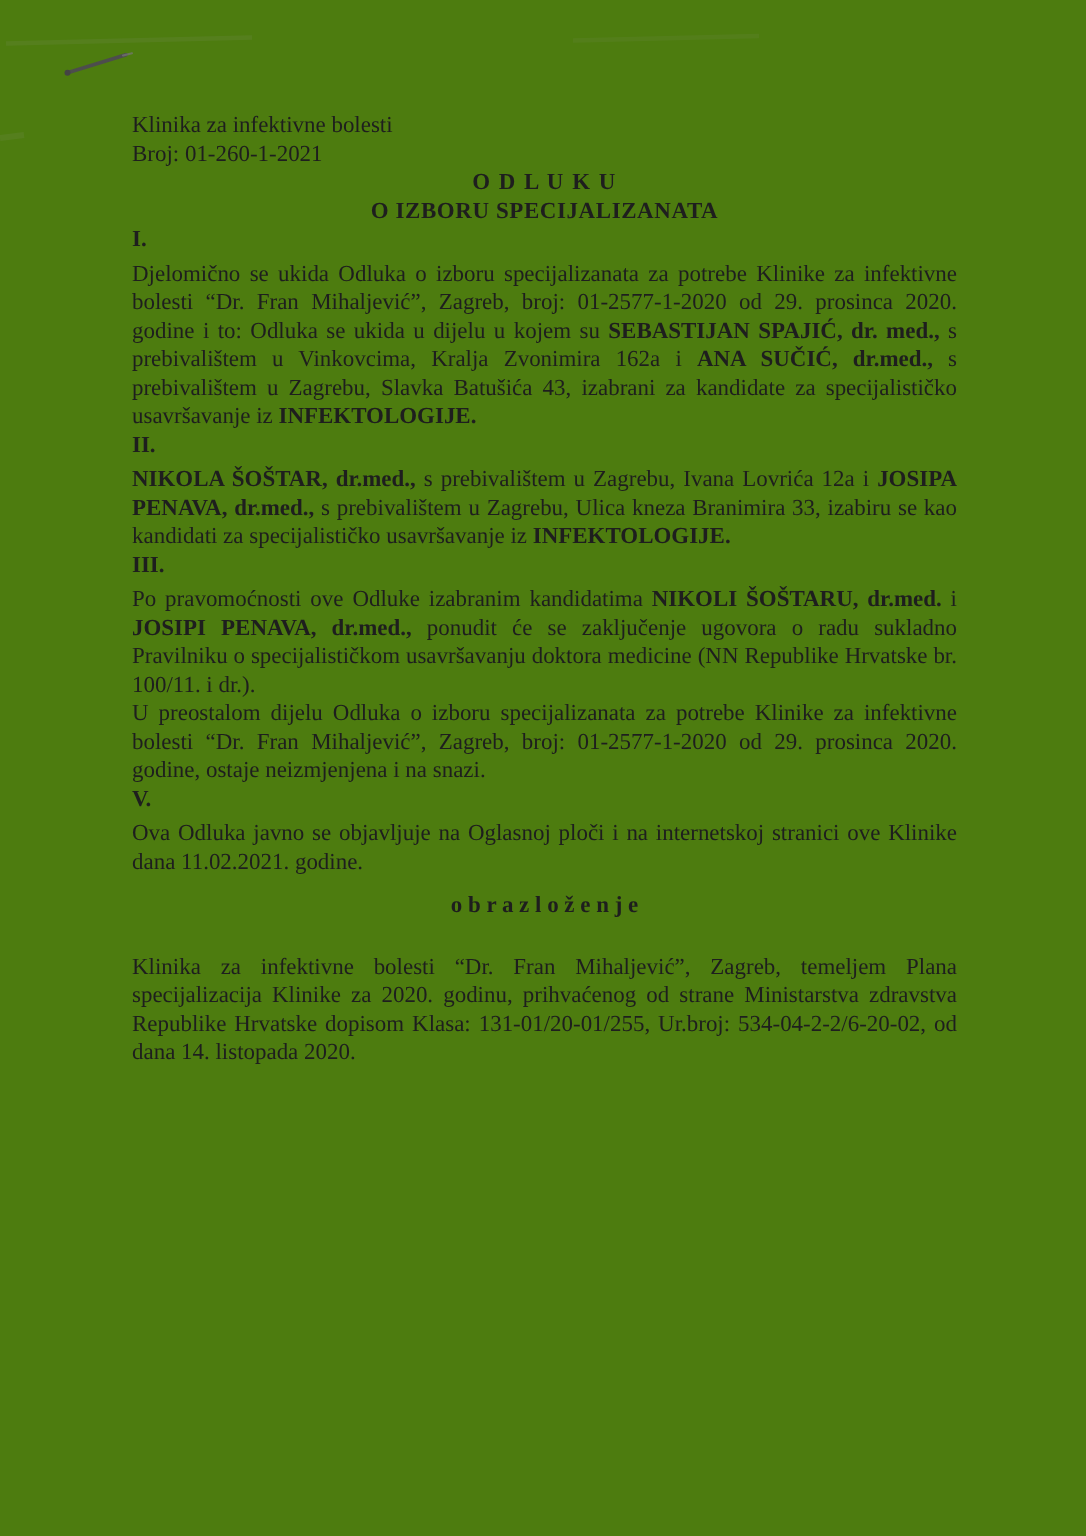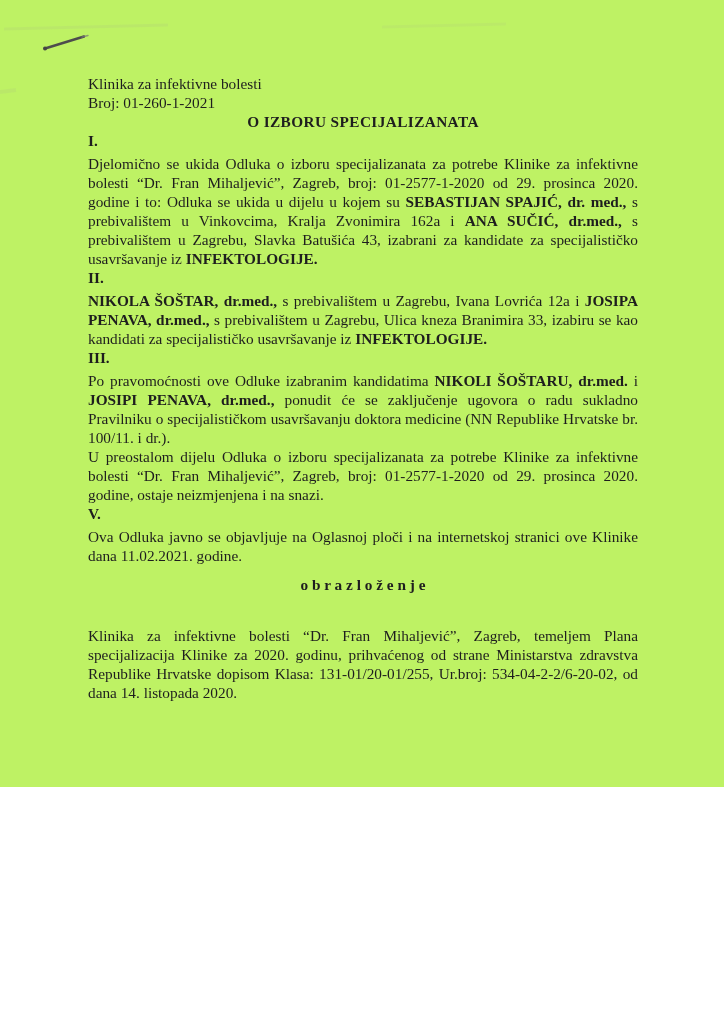--- a/index.html
+++ b/index.html
@@ -3,22 +3,22 @@
 <meta charset="utf-8">
 <style>
   html, body {
     margin: 0;
     padding: 0;
     background: #ffffff;
   }
   .page {
     position: relative;
     width: 724px;
-    height: 787px;
-    background: #bef264;
+    height: 1024px;
+    background: #4d7c0f;
     overflow: hidden;
     font-family: "Liberation Serif", serif;
     color: #1e1e1e;
   }
   .content {
     position: absolute;
     left: 88px;
     top: 74px;
     width: 550px;
   }
@@ -38,21 +38,21 @@
   .title-main { letter-spacing: 1px; }
   .title-sub { letter-spacing: 0.4px; }
   .section { margin-bottom: 18px; }
   .sec-num {
     font-weight: bold;
     margin-bottom: 4px !important;
   }
   .rationale-heading {
     text-align: center;
     font-weight: bold;
-    margin: 10px 0 32px !important;
+    margin: 10px 0 22px !important;
   }
   .artifact {
     position: absolute;
     left: 0;
     top: 0;
     pointer-events: none;
   }
   b, .b { font-weight: bold; }
 </style>
 </head>
@@ -71,20 +71,21 @@
 
   <div class="content">
 
     <div class="header-block">
       <div>Klinika za infektivne bolesti</div>
       <div>Broj: 01-260-1-2021</div>
     </div>
 
 
     <div class="title-block">
+      <div class="title-main">O D L U K U</div>
       <div class="title-sub">O IZBORU SPECIJALIZANATA</div>
     </div>
 
     <div class="section">
       <div class="sec-num">I.</div>
       <p class="just"><span>Djelomično se ukida Odluka o izboru specijalizanata za potrebe Klinike za infektivne bolesti “Dr. Fran Mihaljević”, Zagreb, broj: 01-2577-1-2020 od 29. prosinca 2020. godine i to: Odluka se ukida u dijelu u kojem su </span><span class="b">SEBASTIJAN SPAJIĆ, dr. med.,</span><span> s prebivalištem u Vinkovcima, Kralja Zvonimira 162a i </span><span class="b">ANA SUČIĆ, dr.med.,</span><span> s prebivalištem u Zagrebu, Slavka Batušića 43, izabrani za kandidate za specijalističko usavršavanje iz </span><span class="b">INFEKTOLOGIJE.</span></p>
     </div>
 
     <div class="section">
       <div class="sec-num">II.</div>

